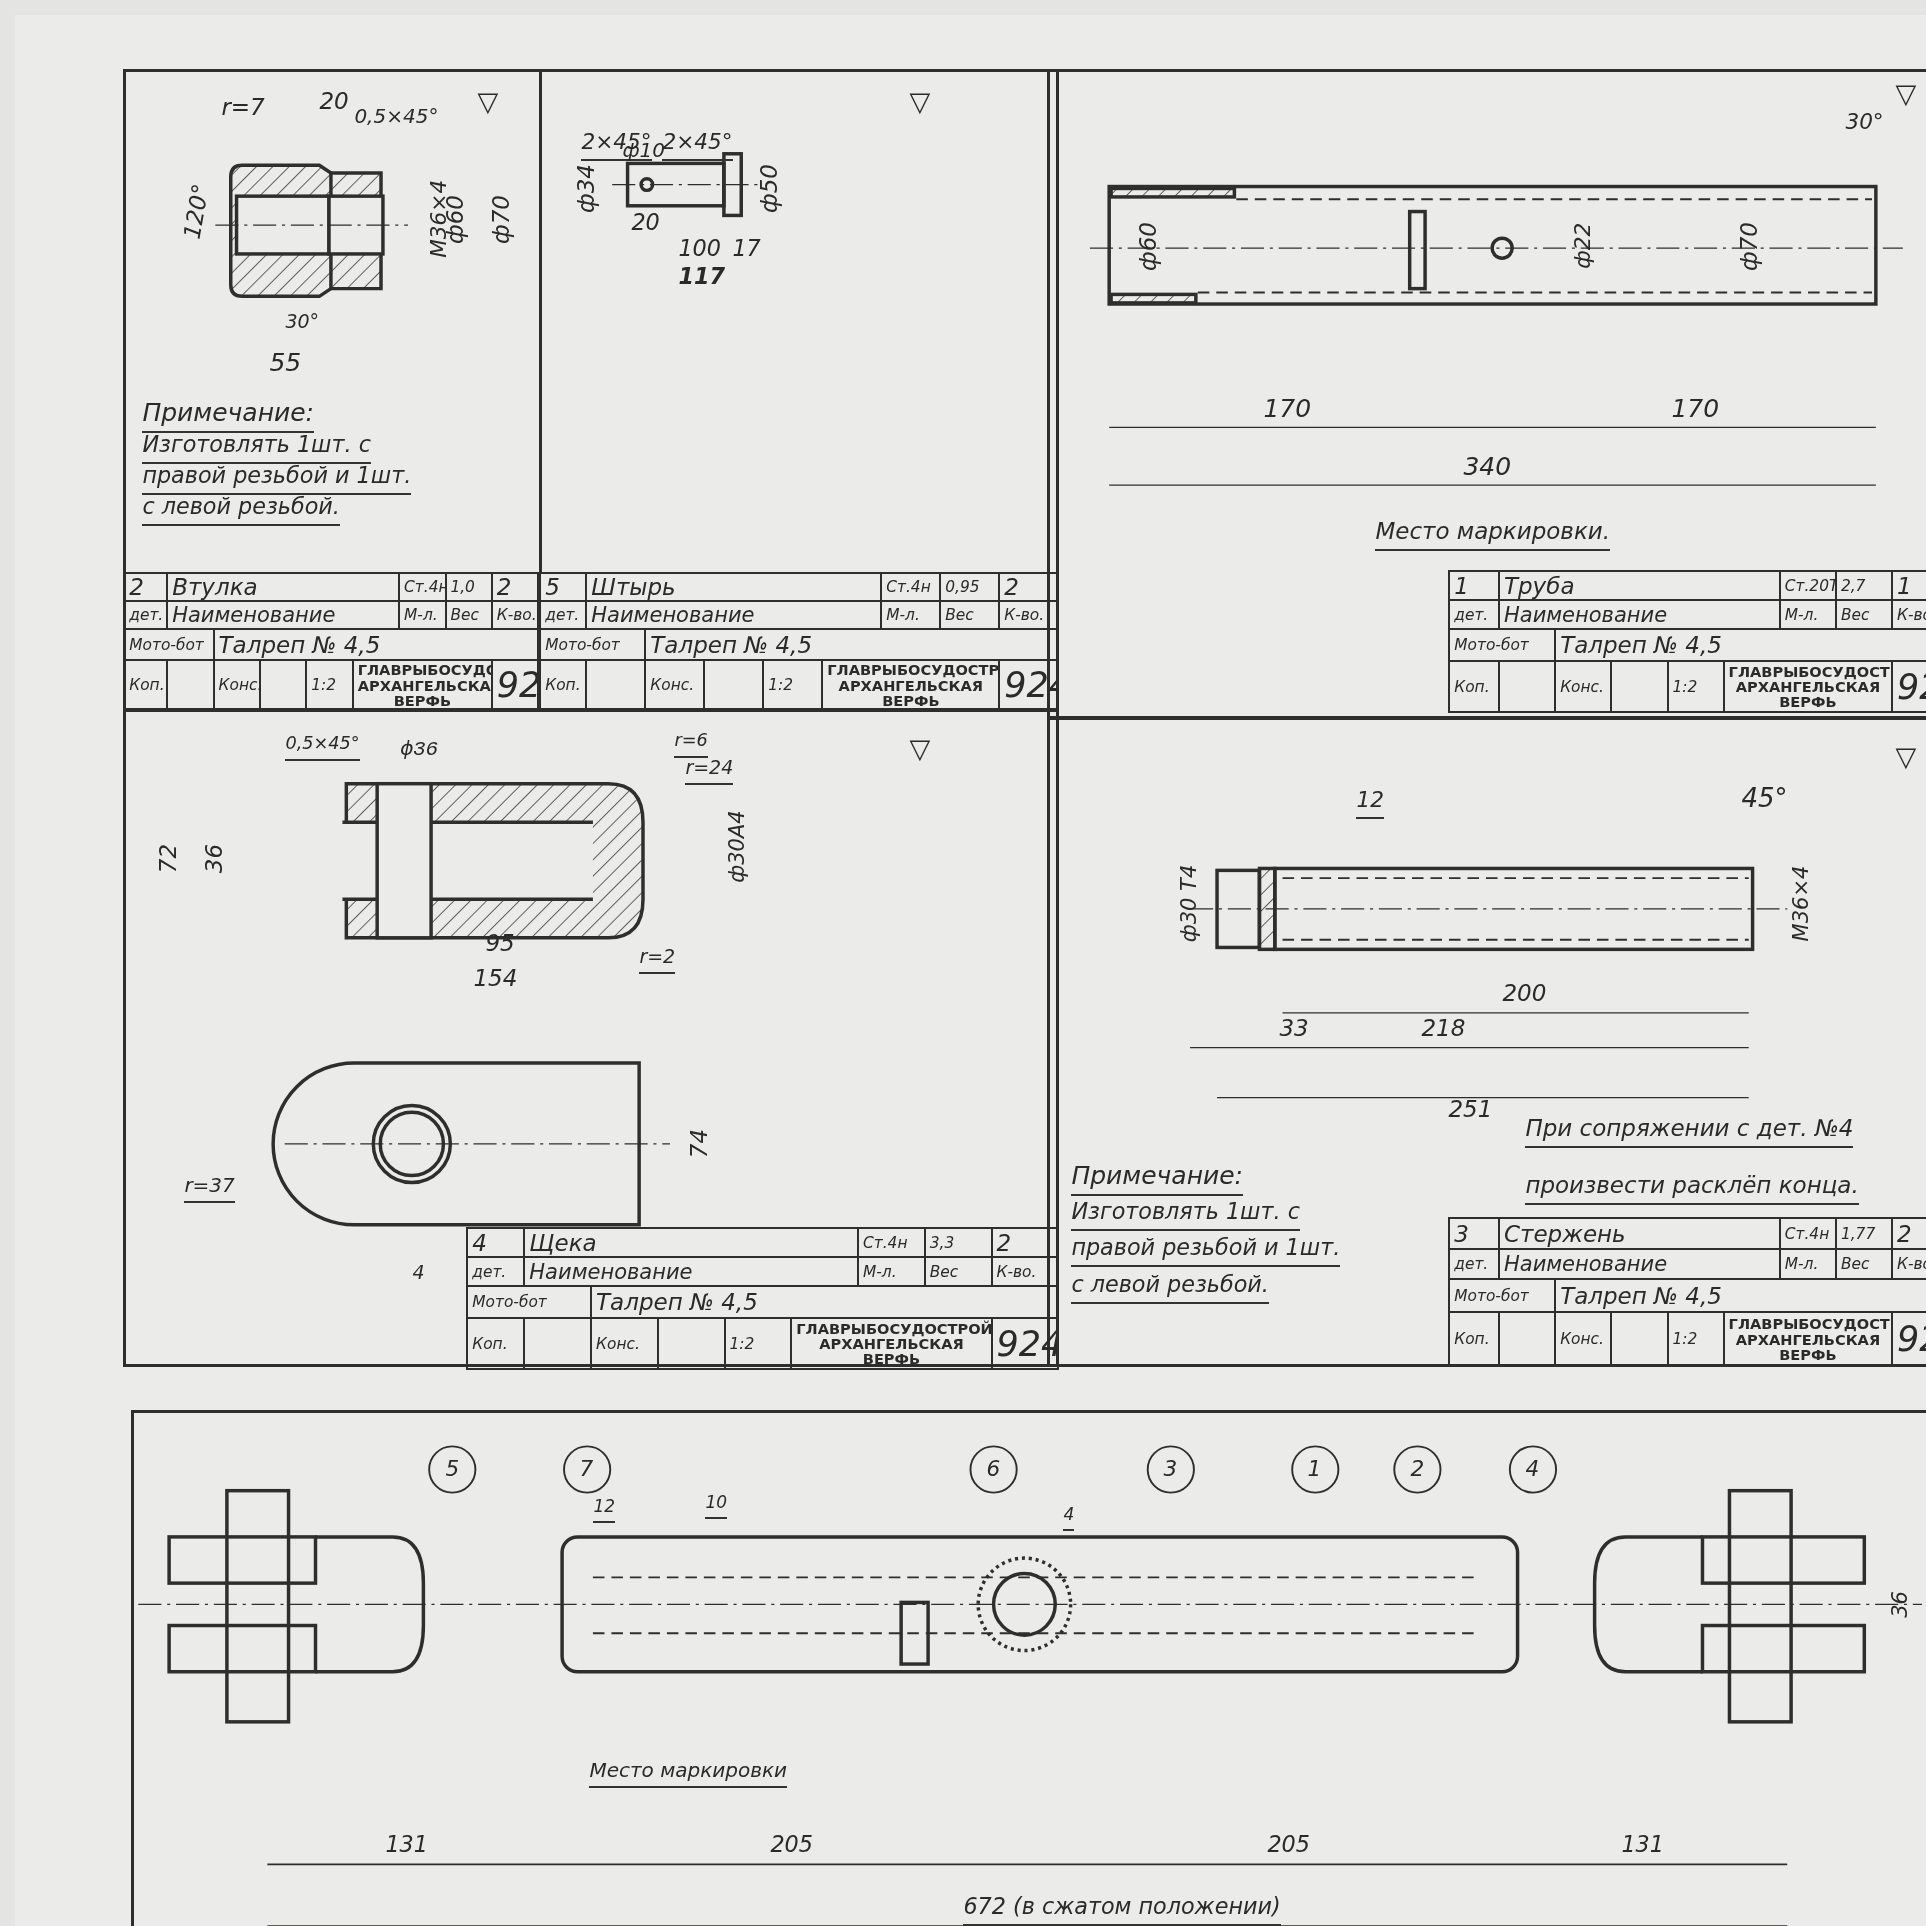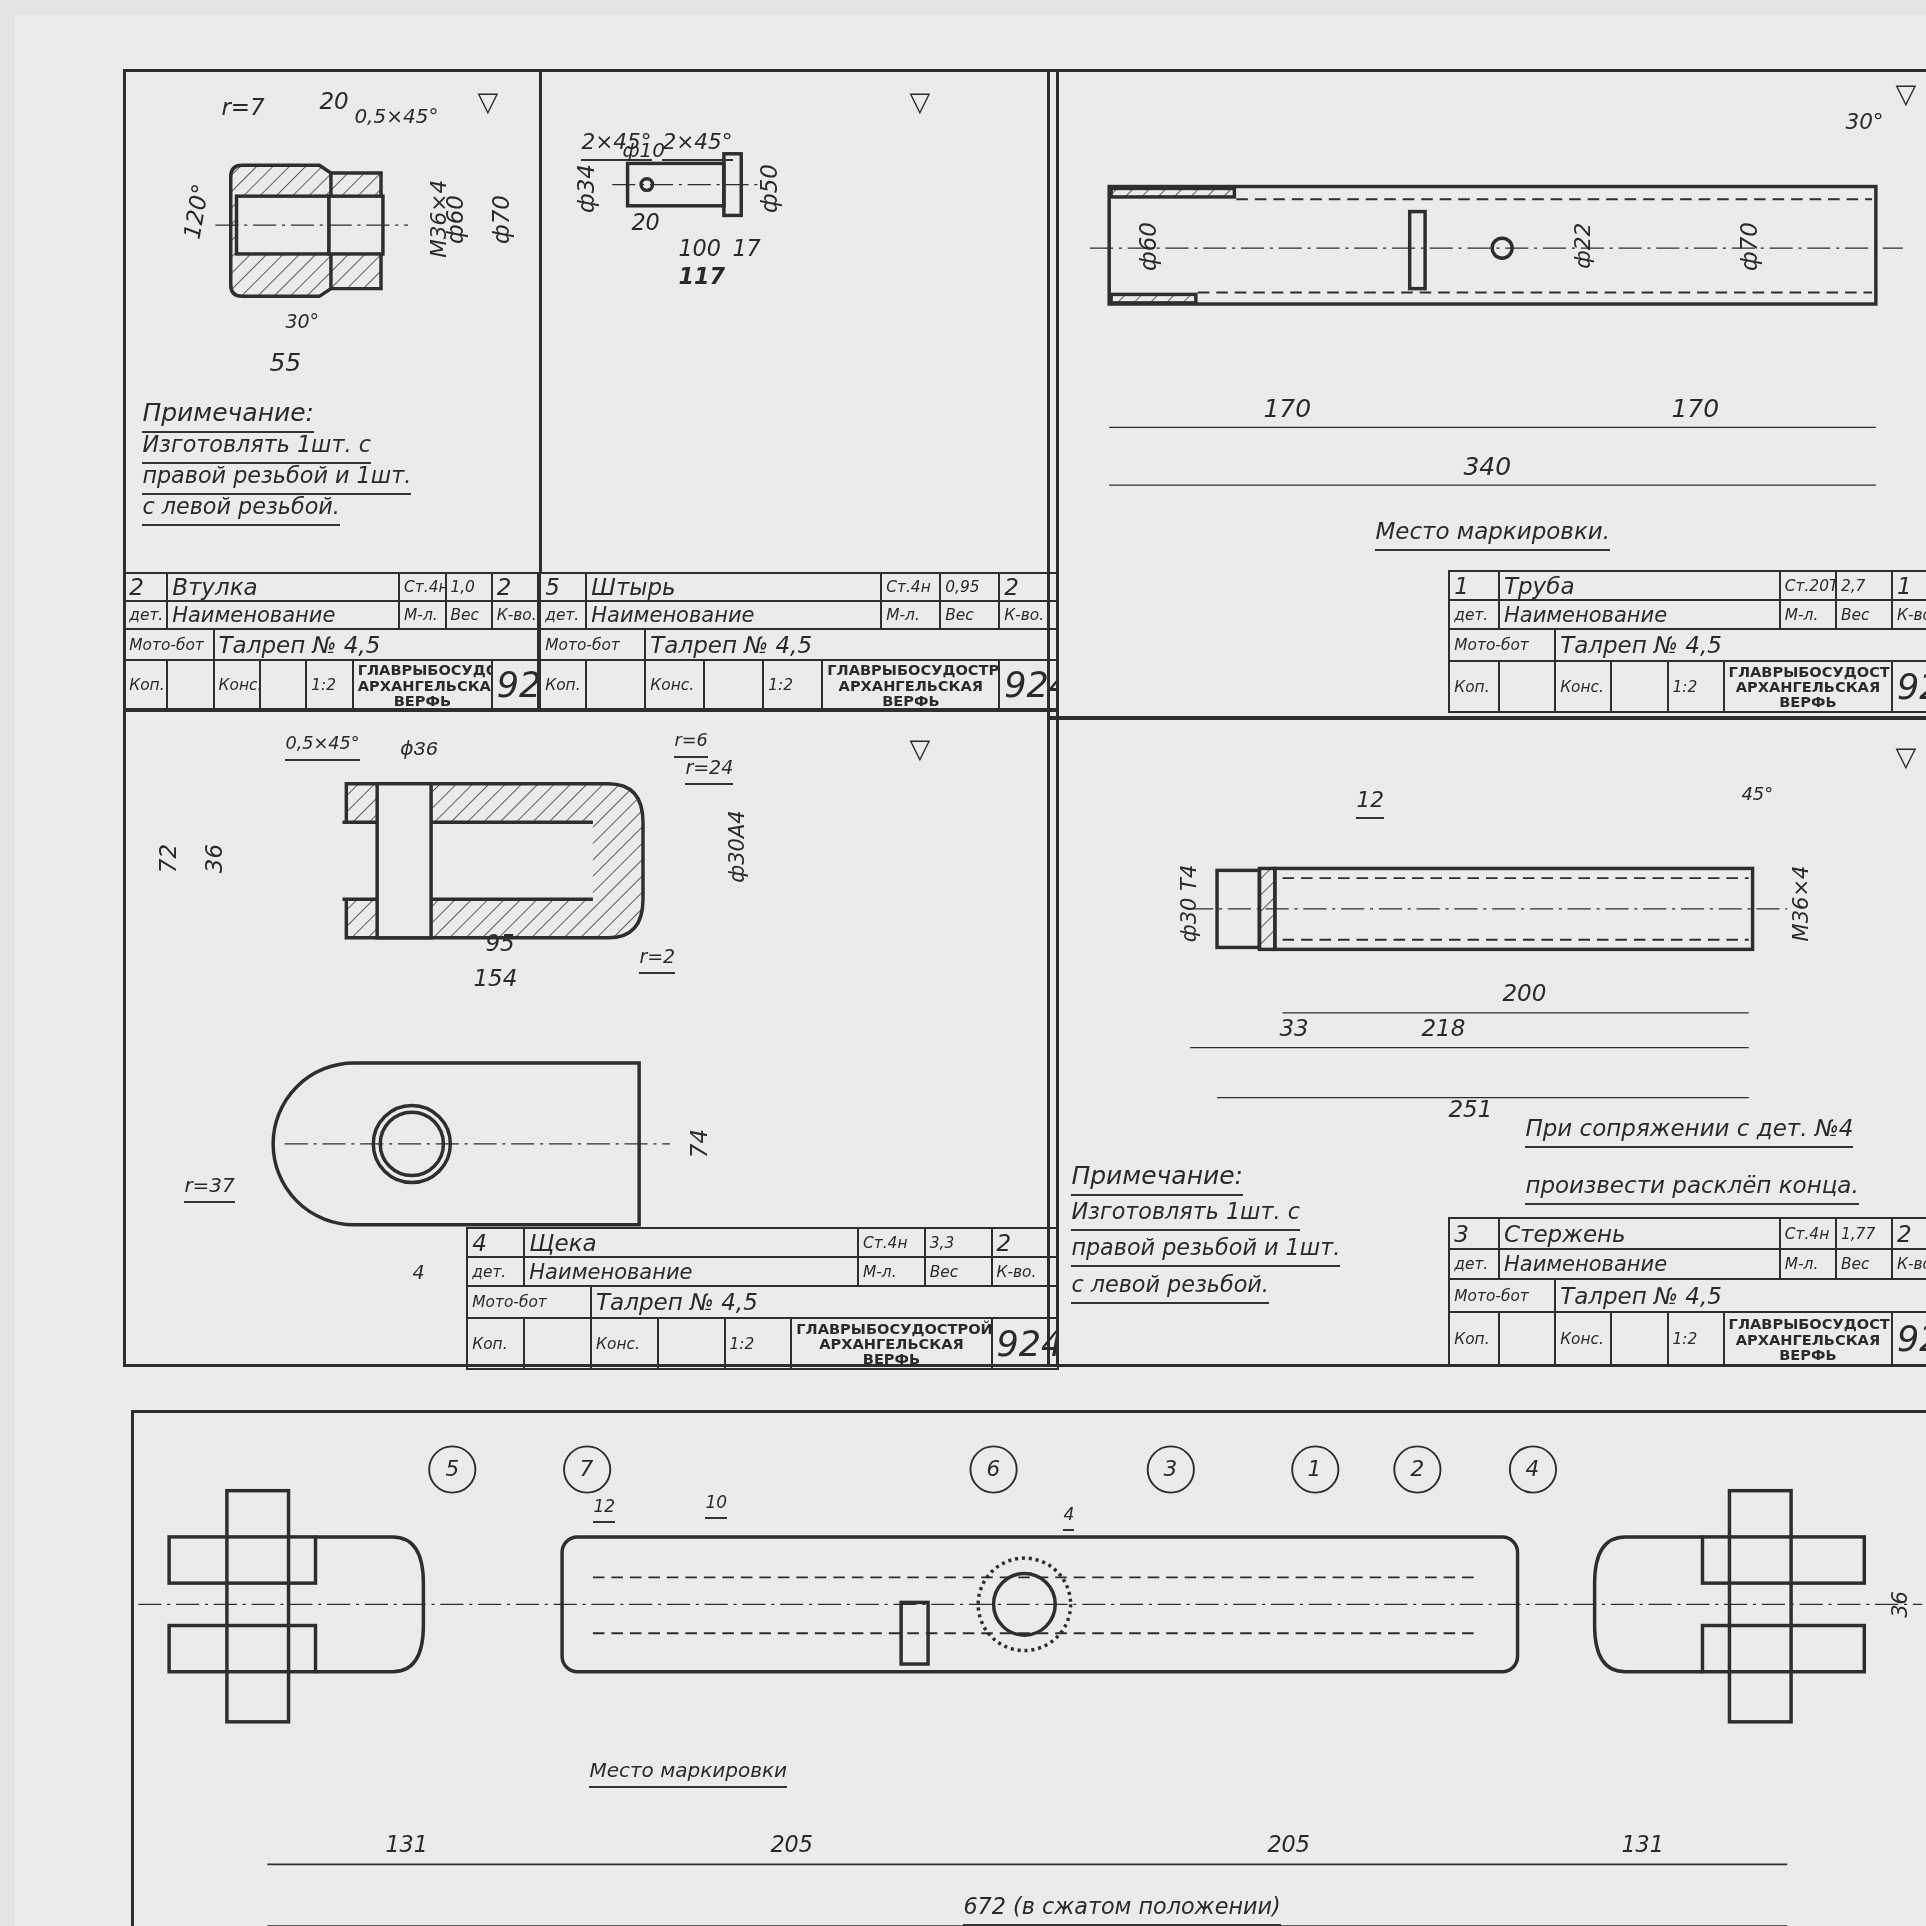--- a/index.html
+++ b/index.html
@@ -297,21 +297,21 @@
           <td class="small">Конс.</td>
           <td class="small"></td>
           <td class="small"><span>1:2</span></td>
           <td colspan="3" class="shop"><span>ГЛАВРЫБОСУДОСТРОЙ</span><br><span>АРХАНГЕЛЬСКАЯ</span><br><span>ВЕРФЬ</span></td>
           <td class="num">924</td>
         </tr>
   </tbody>
     </table>
 
   <span class="t u" style="left:1341px;top:774px;font-size:21.6px;">12</span>
-  <span class="t" style="left:1726px;top:770px;font-size:18px;">45°</span>
+  <span class="t" style="left:1726px;top:770px;font-size:26px;">45°</span>
   <span class="t" style="left:1136px;top:878px;font-size:21px;transform:rotate(-90deg);">ф30 Т4</span>
   <span class="t" style="left:1749px;top:878px;font-size:21px;transform:rotate(-90deg);">М36×4</span>
   <span class="t" style="left:1487px;top:967px;font-size:23px;">200</span>
   <span class="t" style="left:1264px;top:1002px;font-size:23px;">33</span>
   <span class="t" style="left:1406px;top:1002px;font-size:23px;">218</span>
   <span class="t" style="left:1433px;top:1052px;font-size:23px;margin-top:31px;">251</span>
   <span class="t u" style="left:1510px;top:1102px;font-size:23px;">При сопряжении с дет. №4</span>
   <span class="t u" style="left:1510px;top:1128px;font-size:23px;margin-top:31px;">произвести расклёп конца.</span>
   <span class="t u" style="left:1056px;top:1148px;font-size:25px;">Примечание:</span>
   <span class="t u" style="left:1056px;top:1185px;font-size:22.3px;">Изготовлять 1шт. с</span>

